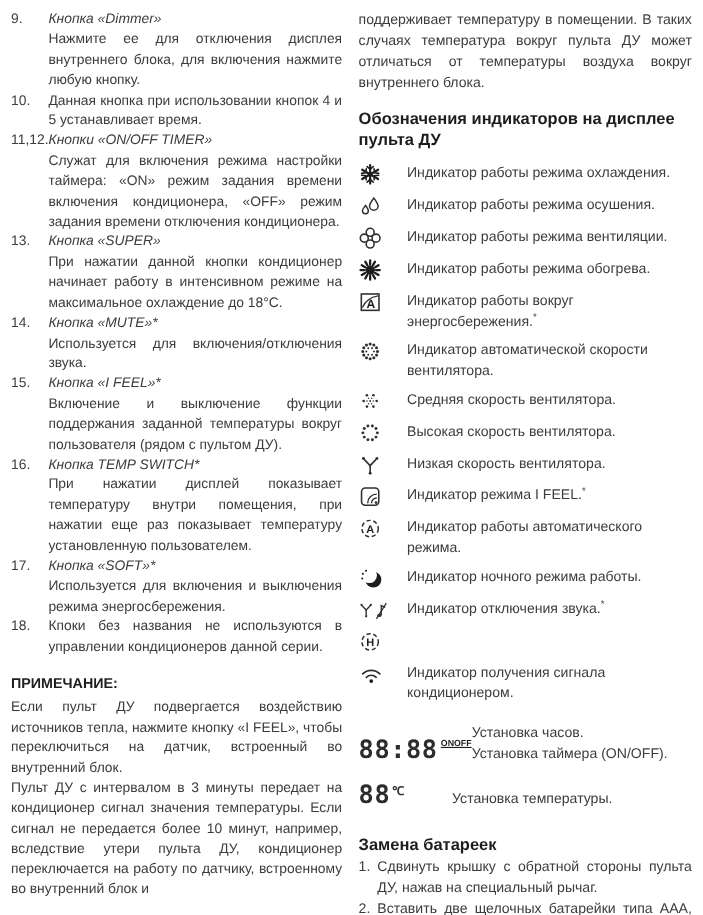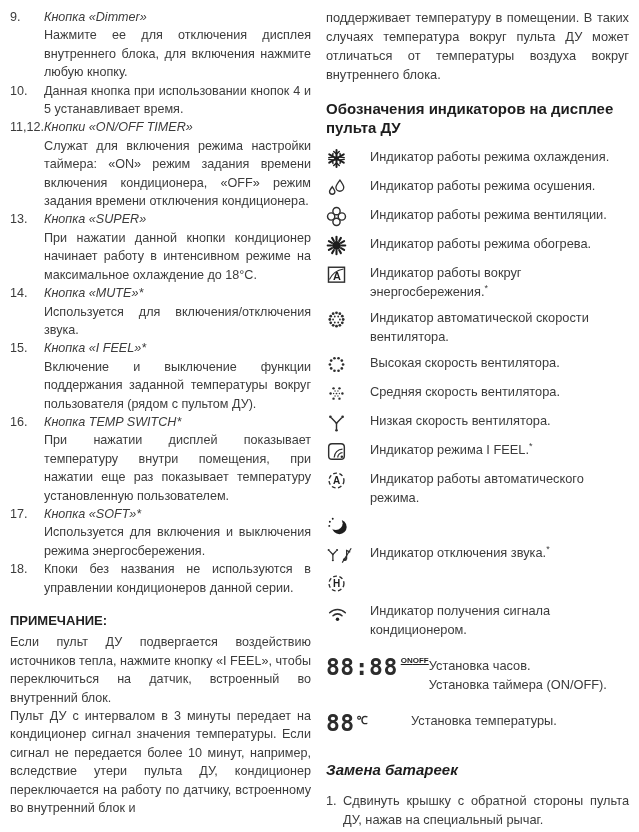--- a/index.html
+++ b/index.html
@@ -16,27 +16,27 @@
   
   .note-heading{font-weight:bold;color:#202020;margin:15px 0 3px 0;font-size:13px;}
   .note-p{text-align:justify;margin:0;}
   
   .intro{text-align:justify;margin:0 0 0 0;}
   .rheading{font-size:15px;line-height:19px;font-weight:bold;color:#1d1d1d;margin:15px 0 10px 0;}
   .ind-row{display:flex;margin-bottom:7px;}
   .ind-icon{flex:0 0 44px;padding-top:1px;}
   .ind-text{flex:1;}
   .sup{font-size:9px;vertical-align:super;line-height:0;}
-  .disp-row{display:flex;align-items:flex-start;margin:17px 0 9px 0;}
+  .disp-row{display:flex;align-items:flex-end;margin:17px 0 9px 0;}
   .disp-icon{flex:0 0 85px;white-space:nowrap;}
   .seg{font-family:"DejaVu Sans Mono",monospace;font-weight:bold;font-size:23px;line-height:23px;letter-spacing:0.5px;color:#2c2c2c;}
   .onoff{display:inline-flex;flex-direction:row;vertical-align:top;margin-left:3px;font-size:8px;font-weight:bold;line-height:9px;color:#1c1c1c;text-decoration:underline;}
   .degsym{font-size:11px;font-weight:bold;color:#2c2c2c;vertical-align:7px;margin-left:2px;}
   .disp-text{flex:1;}
-  .bat-heading{font-size:15px;line-height:19px;font-weight:bold;color:#1d1d1d;margin:24px 0 12px 0;font-style:italic;}
+  .bat-heading{font-size:15px;line-height:19px;font-weight:bold;color:#1d1d1d;margin:24px 0 0 0;}
   .step{display:flex;}
   .step-num{flex:0 0 17px;}
   .step-text{flex:1;text-align:justify;}
   svg{display:block;}
 </style>
 </head>
 <body>
 
 <div class="page">
 
@@ -223,58 +223,58 @@
             <circle cx="9.2" cy="7.88" r=".95"></circle>
             <circle cx="12.8" cy="7.88" r=".95"></circle>
         </svg>
       </div>
       <div class="ind-text"><span>Индикатор автоматической скорости вентилятора.</span><span class="sup"></span></div>
     </div>
 
     <div class="ind-row">
       <div class="ind-icon">
         <svg width="21" height="21" viewBox="0 0 22 22" fill="#2f2f2f">
-          <circle cx="17.9" cy="11" r="1.4"></circle>
-            <circle cx="16.58" cy="15.06" r="1.4"></circle>
-            <circle cx="13.13" cy="17.56" r="1.4"></circle>
-          <circle cx="8.87" cy="17.56" r="1.4"></circle>
-            <circle cx="5.42" cy="15.06" r="1.4"></circle>
-            <circle cx="4.1" cy="11" r="1.4"></circle>
-          <circle cx="5.42" cy="6.94" r="1.4"></circle>
-            <circle cx="8.87" cy="4.44" r="1.4"></circle>
-            <circle cx="13.13" cy="4.44" r="1.4"></circle>
-          <circle cx="16.58" cy="6.94" r="1.4"></circle>
-        </svg>
-      </div>
-      <div class="ind-text"><span>Высокая скорость вентилятора.</span><span class="sup"></span></div>
-    </div>
-
-    <div class="ind-row">
-      <div class="ind-icon">
-        <svg width="21" height="21" viewBox="0 0 22 22" fill="#2f2f2f">
           <circle cx="17.2" cy="11" r="1.25"></circle>
             <circle cx="14.1" cy="16.37" r="1.25"></circle>
             <circle cx="7.9" cy="16.37" r="1.25"></circle>
           <circle cx="4.8" cy="11" r="1.25"></circle>
             <circle cx="7.9" cy="5.63" r="1.25"></circle>
             <circle cx="14.1" cy="5.63" r="1.25"></circle>
           <circle cx="14" cy="11" r=".7"></circle>
             <circle cx="12.5" cy="13.6" r=".7"></circle>
             <circle cx="9.5" cy="13.6" r=".7"></circle>
           <circle cx="8" cy="11" r=".7"></circle>
             <circle cx="9.5" cy="8.4" r=".7"></circle>
             <circle cx="12.5" cy="8.4" r=".7"></circle>
           <circle cx="11" cy="11" r=".9"></circle>
         </svg>
       </div>
       <div class="ind-text"><span>Средняя скорость вентилятора.</span><span class="sup"></span></div>
     </div>
 
     <div class="ind-row">
       <div class="ind-icon">
+        <svg width="21" height="21" viewBox="0 0 22 22" fill="#2f2f2f">
+          <circle cx="17.9" cy="11" r="1.4"></circle>
+            <circle cx="16.58" cy="15.06" r="1.4"></circle>
+            <circle cx="13.13" cy="17.56" r="1.4"></circle>
+          <circle cx="8.87" cy="17.56" r="1.4"></circle>
+            <circle cx="5.42" cy="15.06" r="1.4"></circle>
+            <circle cx="4.1" cy="11" r="1.4"></circle>
+          <circle cx="5.42" cy="6.94" r="1.4"></circle>
+            <circle cx="8.87" cy="4.44" r="1.4"></circle>
+            <circle cx="13.13" cy="4.44" r="1.4"></circle>
+          <circle cx="16.58" cy="6.94" r="1.4"></circle>
+        </svg>
+      </div>
+      <div class="ind-text"><span>Высокая скорость вентилятора.</span><span class="sup"></span></div>
+    </div>
+
+    <div class="ind-row">
+      <div class="ind-icon">
         <svg width="21" height="21" viewBox="0 0 22 22">
           <g stroke="#2f2f2f" stroke-width="1.5" stroke-linecap="round" fill="none">
             <path d="M11 11.8L5.8 6.4"></path>
               <path d="M11 11.8l5.2-5.4"></path>
               <path d="M11 11.8v6"></path>
             </g>
           <circle cx="4.6" cy="5.1" r="1.4" fill="#2f2f2f"></circle>
             <circle cx="17.4" cy="5.1" r="1.4" fill="#2f2f2f"></circle>
           <circle cx="11" cy="19.1" r="1.4" fill="#2f2f2f"></circle>
         </svg>
@@ -307,20 +307,21 @@
     <div class="ind-row">
       <div class="ind-icon">
         <svg width="23" height="21" viewBox="0 0 24 22">
           <circle cx="14" cy="12.5" r="7.6" fill="#1e1e1e"></circle>
           <circle cx="10.2" cy="8.6" r="7.2" fill="#ffffff"></circle>
           <circle cx="4" cy="7" r="1" fill="#1e1e1e"></circle>
           <circle cx="7" cy="4" r="1" fill="#1e1e1e"></circle>
           <circle cx="3.4" cy="11.4" r="1" fill="#1e1e1e"></circle>
         </svg>
       </div>
+      <div class="ind-text"><span>Индикатор ночного режима работы.</span><span class="sup"></span></div>
     </div>
 
     <div class="ind-row">
       <div class="ind-icon">
         <svg width="29" height="21" viewBox="0 0 30 22">
           <g stroke="#2f2f2f" stroke-width="1.3" stroke-linecap="round" fill="none">
             <path d="M7 11L3.4 7.2"></path>
               <path d="M7 11l3.6-3.8"></path>
               <path d="M7 11v4.6"></path>
             </g>

